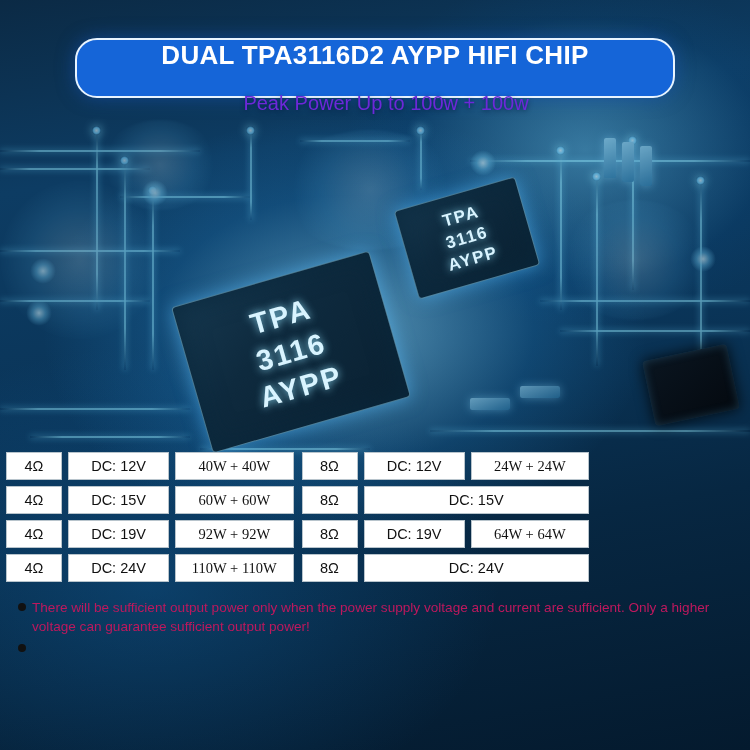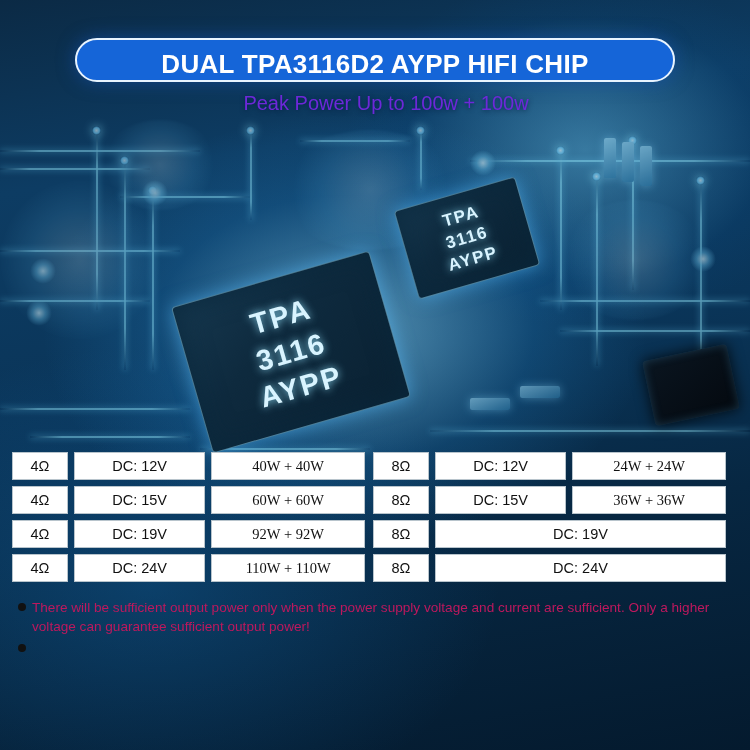--- a/index.html
+++ b/index.html
@@ -91,25 +91,25 @@
   .cap {
     position: absolute;
     background: linear-gradient(160deg, #9fd9f2, #2f7ba8);
     border-radius: 2px;
     box-shadow: 0 0 10px rgba(140,220,255,0.7);
   }
 
   
   .title-banner {
     position: absolute;
-    left: 75px; top: 38px; width: 600px; height: 44px;
+    left: 75px; top: 38px; width: 600px; height: 60px;
     background: #1565d8;
     border: 2px solid #e8f4ff;
     border-radius: 22px;
-    display: flex; align-items: flex-end; justify-content: center;
+    display: flex; align-items: flex-start; justify-content: center;
     box-shadow: 0 0 18px rgba(20,80,170,0.65);
   }
   .title-banner .t {
     color: #ffffff;
     font-size: 26px;
     font-weight: bold;
     letter-spacing: 0.3px;
     white-space: nowrap;
   }
   .subtitle {
@@ -118,21 +118,21 @@
     text-align: center;
     color: #6d28d9;
     font-size: 20px;
     text-shadow: 0 1px 5px rgba(0,30,60,0.75);
     margin-left: 11px;
   }
 
   
   .spec-wrap {
     position: absolute;
-    left: 12px; top: 452px; width: 714px;
+    left: 6px; top: 452px; width: 583px;
     display: flex; gap: 8px;
   }
   .spec-col { flex: 1; display: flex; flex-direction: column; gap: 6px; }
   .spec-row { display: flex; gap: 6px; height: 28px; }
   .cell {
     background: #ffffff;
     border: 1px solid #b8c4cc;
     display: flex; align-items: center; justify-content: center;
     color: #111;
     font-size: 14.5px;
@@ -261,25 +261,25 @@
 
     <div class="spec-col">
       <div class="spec-row">
         <div class="cell ohm">8Ω</div>
         <div class="cell volt">DC: 12V</div>
         <div class="cell watt">24W + 24W</div>
       </div>
       <div class="spec-row">
         <div class="cell ohm">8Ω</div>
         <div class="cell volt">DC: 15V</div>
-        <div class="cell watt">36W + 36W</div>
       </div>
       <div class="spec-row">
         <div class="cell ohm">8Ω</div>
         <div class="cell volt">DC: 19V</div>
+        <div class="cell watt">64W + 64W</div>
       </div>
       <div class="spec-row">
         <div class="cell ohm">8Ω</div>
         <div class="cell volt">DC: 24V</div>
       </div>
     </div>
   </div>
 
   <div class="notes">
     <div class="note">

